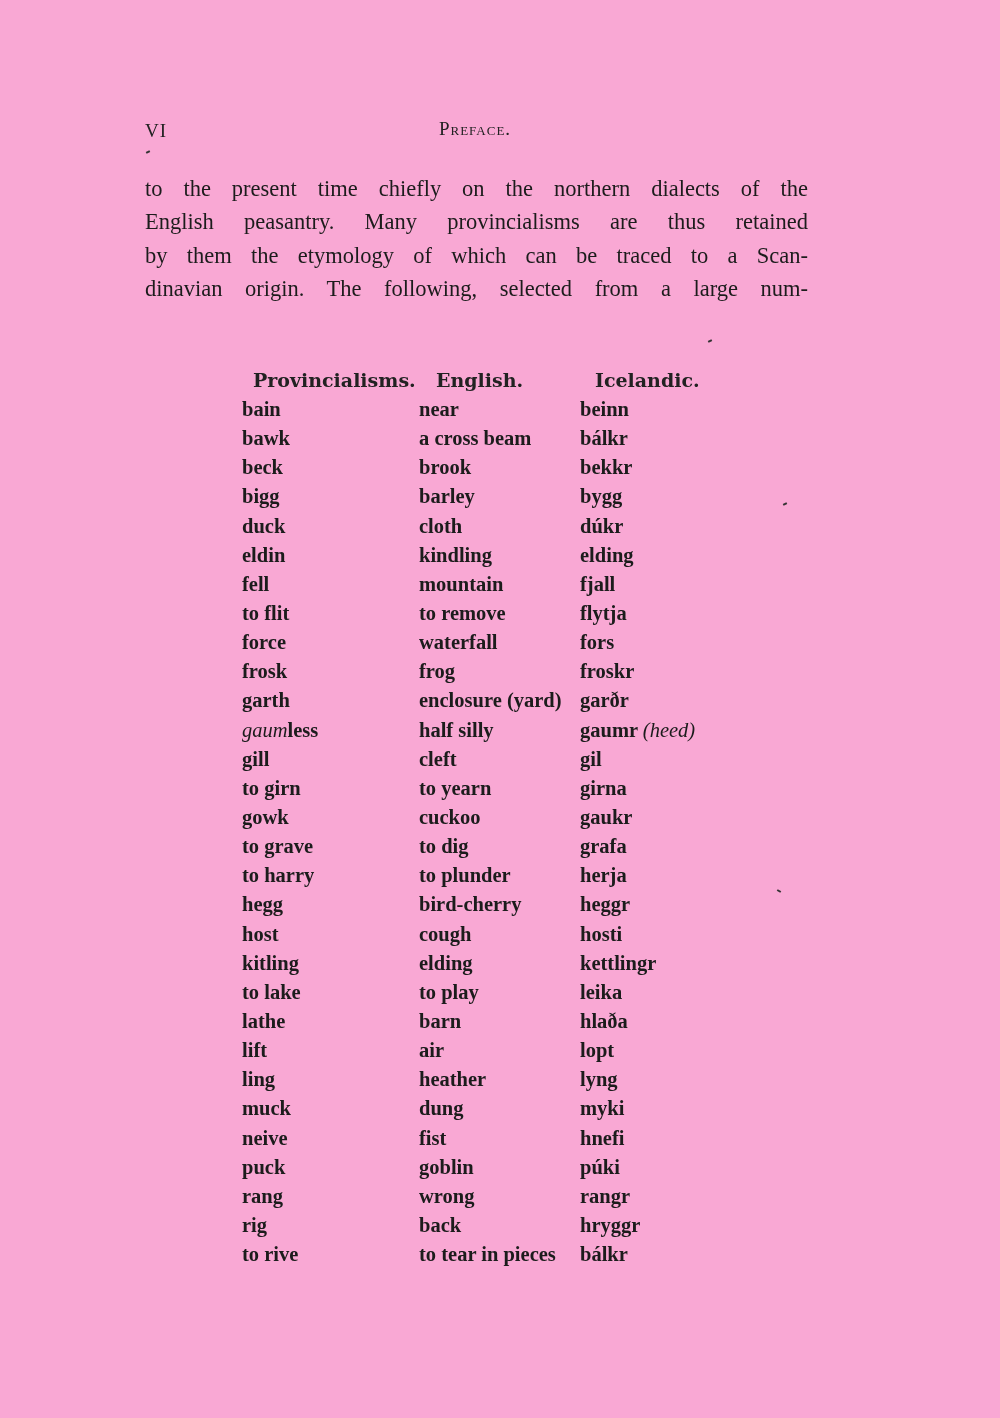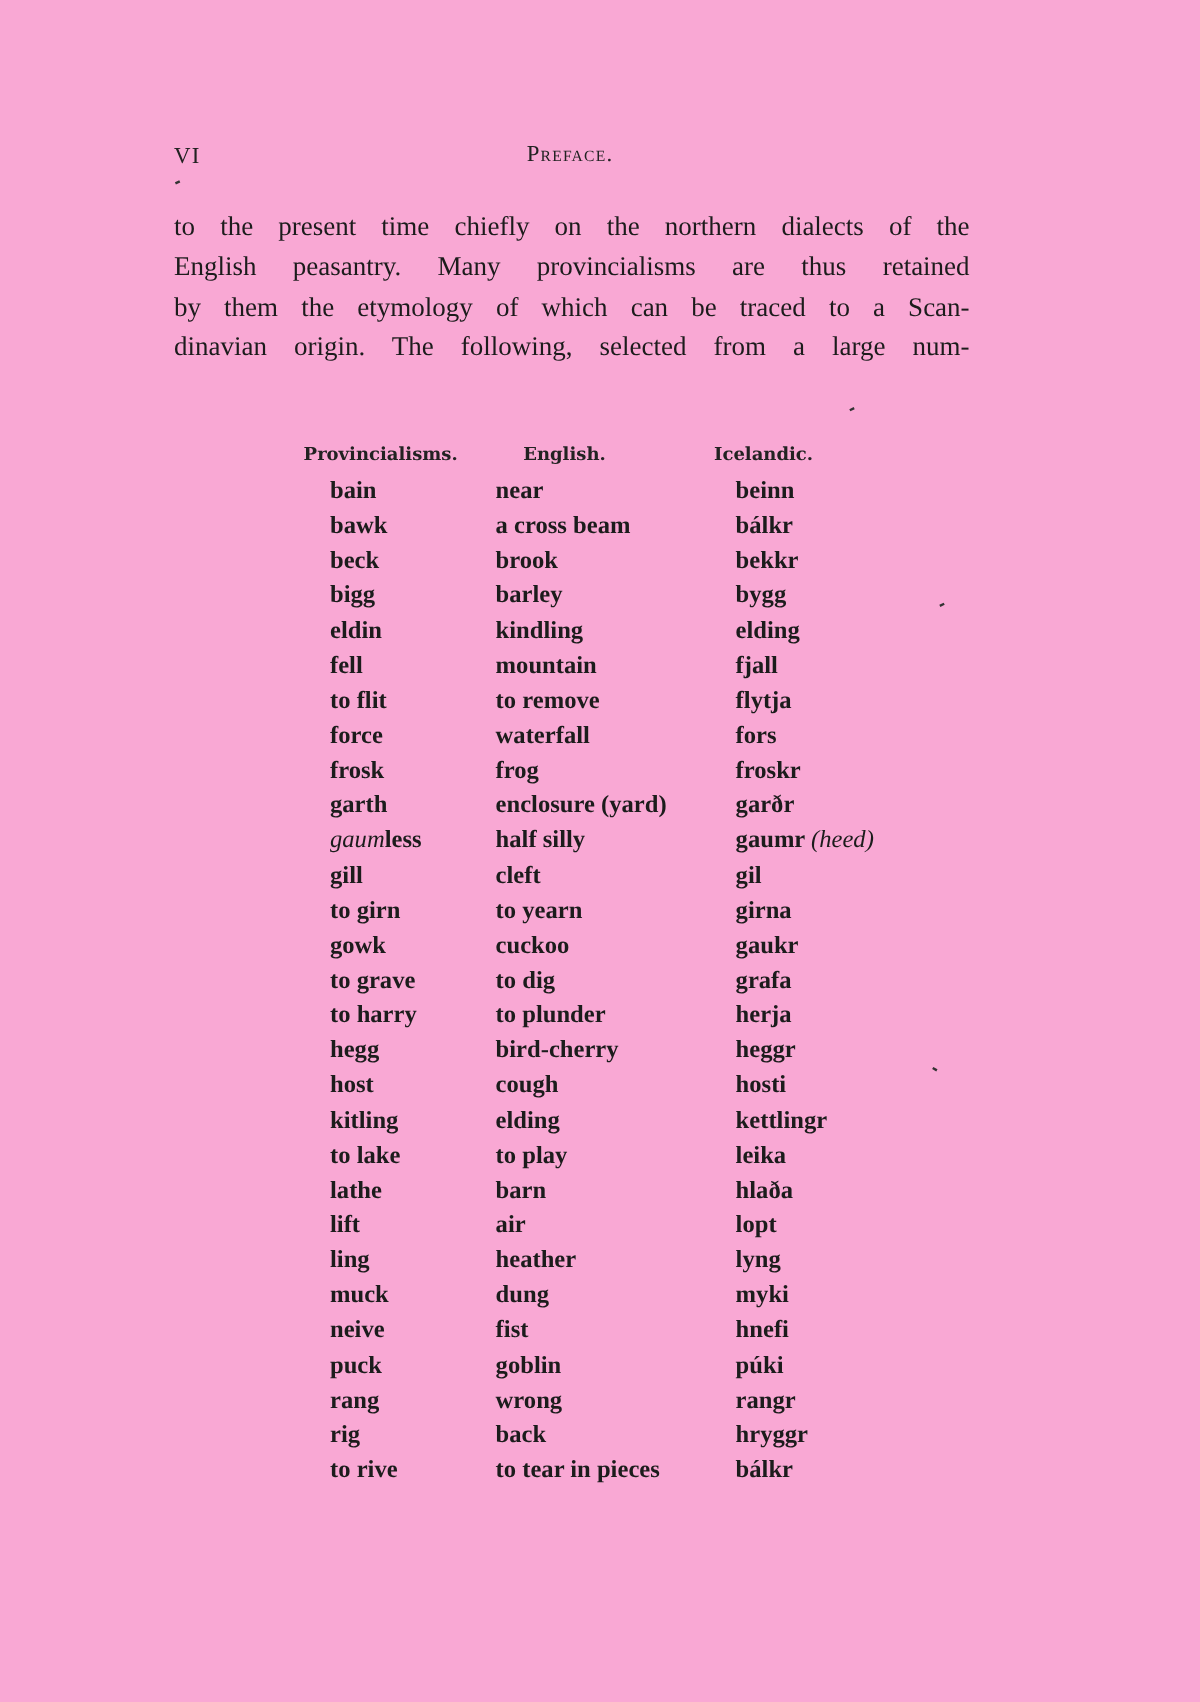--- a/index.html
+++ b/index.html
@@ -84,49 +84,48 @@
       width: 1000px;
     }
     .table-header {
       position: absolute;
       top: 0;
       left: 0;
       width: 948px;
       height: 24px;
       font-family: "DejaVu Serif", serif;
       font-weight: bold;
-      font-size: 15px;
+      font-size: 19px;
       color: #222;
     }
     .table-header span {
       position: absolute;
       top: 4px;
     }
     .rows {
       position: absolute;
       top: 31px;
       left: 0;
       width: 1000px;
     }
     .row {
       position: relative;
       height: 29.15px;
       font-family: "Liberation Serif", serif;
       font-weight: bold;
       font-size: 20.5px;
       color: #1c1c1c;
-      margin-left: 33px;
     }
     .row span {
       position: absolute;
       top: 2px;
       white-space: nowrap;
     }
     .c1 { left: 242px; }
-    .c2 { left: 380px; }
+    .c2 { left: 419px; }
     .c3 { left: 580px; }
     .it { font-style: italic; font-weight: normal; }
   </style>
 </head>
 <body>
 
 <div class="page">
 
   <div class="running-head">
     <span class="page-number">VI</span>
@@ -166,20 +165,25 @@
           <span class="c1">beck</span>
           <span class="c2">brook</span>
           <span class="c3">bekkr</span>
         </div>
         <div class="row">
           <span class="c1">bigg</span>
           <span class="c2">barley</span>
           <span class="c3">bygg</span>
         </div>
         <div class="row">
+          <span class="c1">duck</span>
+          <span class="c2">cloth</span>
+          <span class="c3">dúkr</span>
+        </div>
+        <div class="row">
           <span class="c1">eldin</span>
           <span class="c2">kindling</span>
           <span class="c3">elding</span>
         </div>
         <div class="row">
           <span class="c1">fell</span>
           <span class="c2">mountain</span>
           <span class="c3">fjall</span>
         </div>
         <div class="row">

